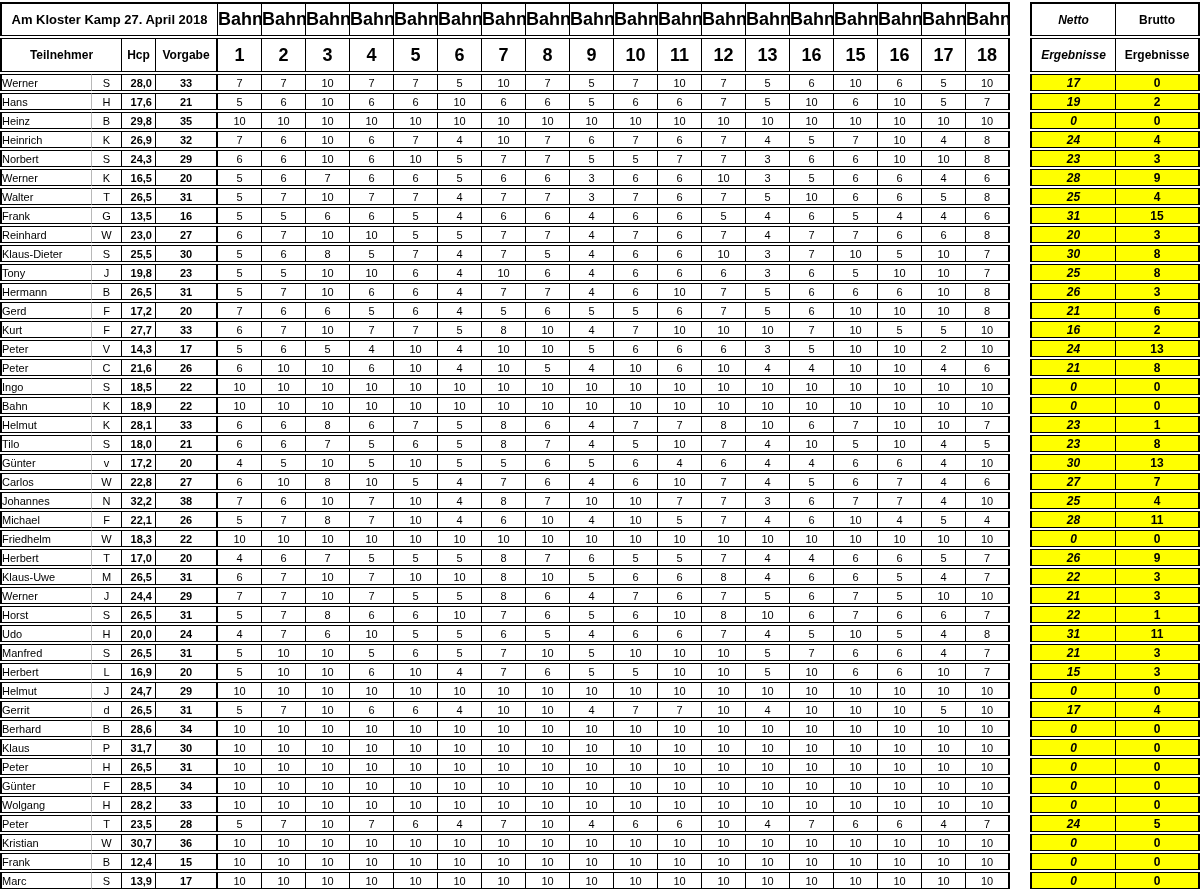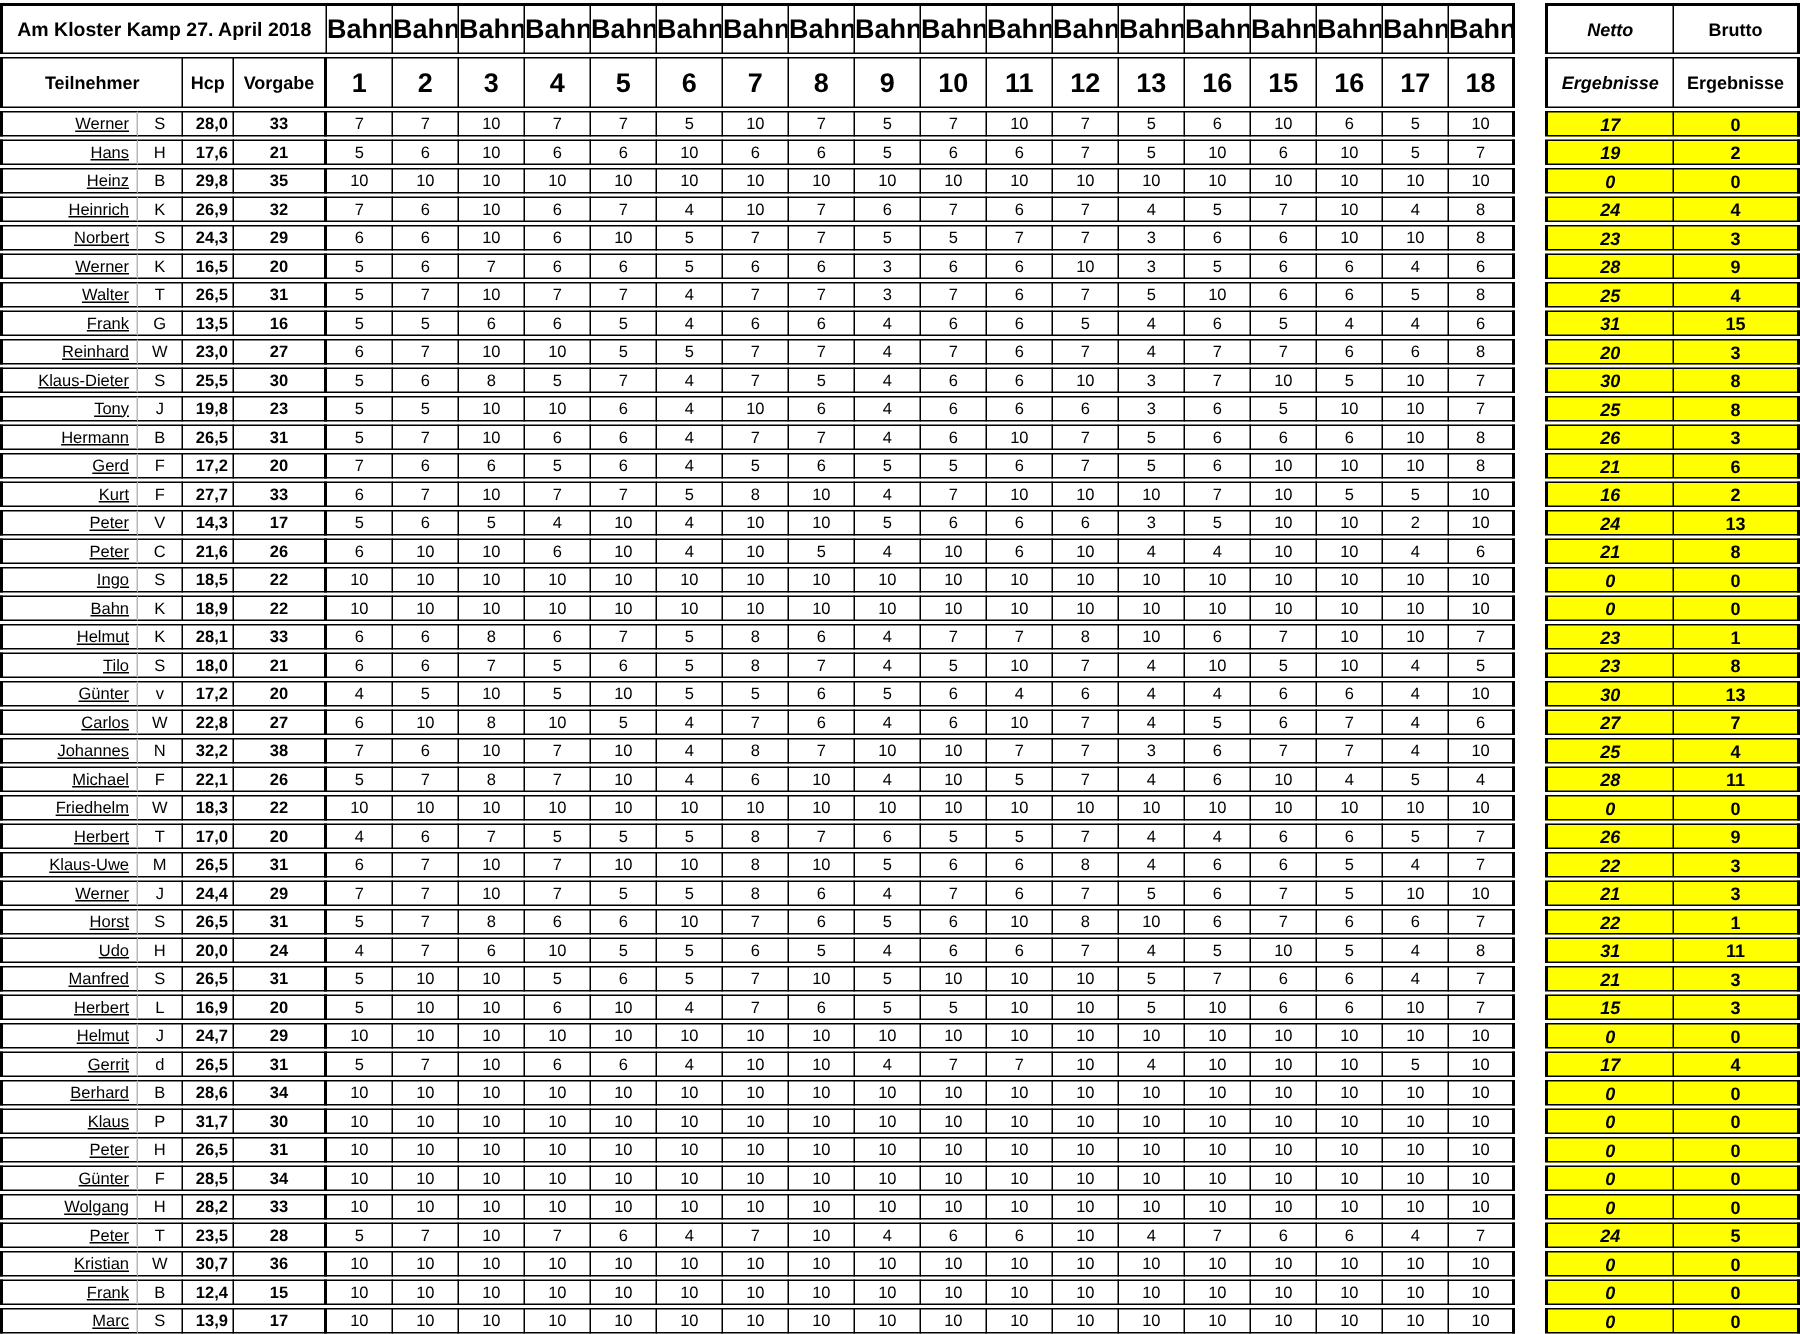--- a/index.html
+++ b/index.html
@@ -29,21 +29,21 @@
     border: solid #000;
     border-width: 1.5px 1.5px 1.5px 0;
     text-align: center;
   }
   thead th { height: 34px; font-weight: bold; font-size: 12px; text-align: center; }
   thead tr:first-child th { border-top-width: 2px; }
   tbody tr:last-child td { border-bottom-width: 2px; margin-left: 45px; }
 
   .c-first   { border-left-width: 2px; }
   .title     { font-size: 13px; }
-  .name      { text-align: right; padding-right: 5px; border-right-color: #b8b8b8; text-decoration: underline; }
+  .name      { text-align: left; padding-right: 5px; border-right-color: #b8b8b8; }
   .initial   { text-align: center; }
   .hcp       { font-weight: bold; text-align: right; padding-right: 3px; }
   .vorgabe   { font-weight: bold; border-right-width: 2px; }
   .bahn-h    { font-size: 18px; }
   .bahn-last { border-right-width: 2px; }
   .spacer    { border: none; background: transparent; }
   .netto     { border-left-width: 2px; font-style: italic; }
   .brutto    { border-right-width: 2px; }
   .result    { font-weight: bold; font-size: 12px; }
   td.result  { background: #FFFF00; }

